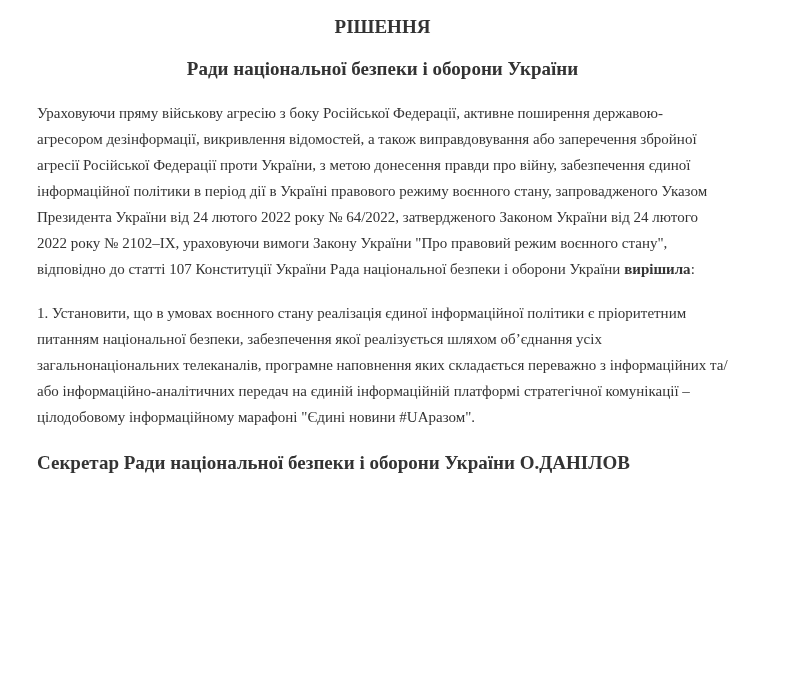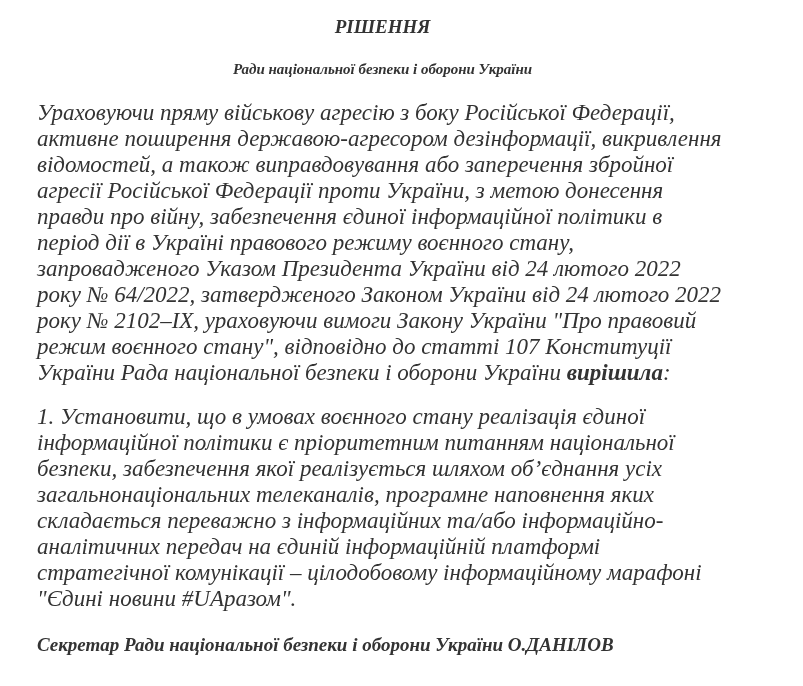--- a/index.html
+++ b/index.html
@@ -10,53 +10,52 @@
   .page {
     position: relative;
     width: 760px;
     height: 686px;
     box-sizing: border-box;
     background: #ffffff;
     color: #333333;
     font-family: "Liberation Serif", "DejaVu Serif", serif;
     padding: 6px 32px 0 37px;
     overflow: hidden;
-    font-style: italic;
   }
   .title {
     margin: 8px 0 0 0;
     text-align: center;
     font-size: 19px;
     line-height: 26px;
     font-weight: bold;
   }
   .org-line {
     margin: 16px 0 0 0;
     text-align: center;
-    font-size: 15px;
+    font-size: 19px;
     line-height: 26px;
     font-weight: bold;
   }
   .date-line {
     margin: 14px 0 0 0;
     text-align: center;
     font-size: 19px;
     line-height: 26px;
     font-weight: normal;
   }
   .subject-line {
     margin: 13px 0 0 0;
     text-align: center;
     font-size: 19px;
     line-height: 26px;
     font-weight: bold;
   }
   .para {
     margin: 18px 0 0 0;
-    font-size: 23px;
+    font-size: 15px;
     line-height: 26px;
     text-align: left;
   }
   .para b {
     font-weight: bold;
   }
   .signature-line {
     margin: 20px 0 0 0;
     font-size: 19px;
     line-height: 26px;

